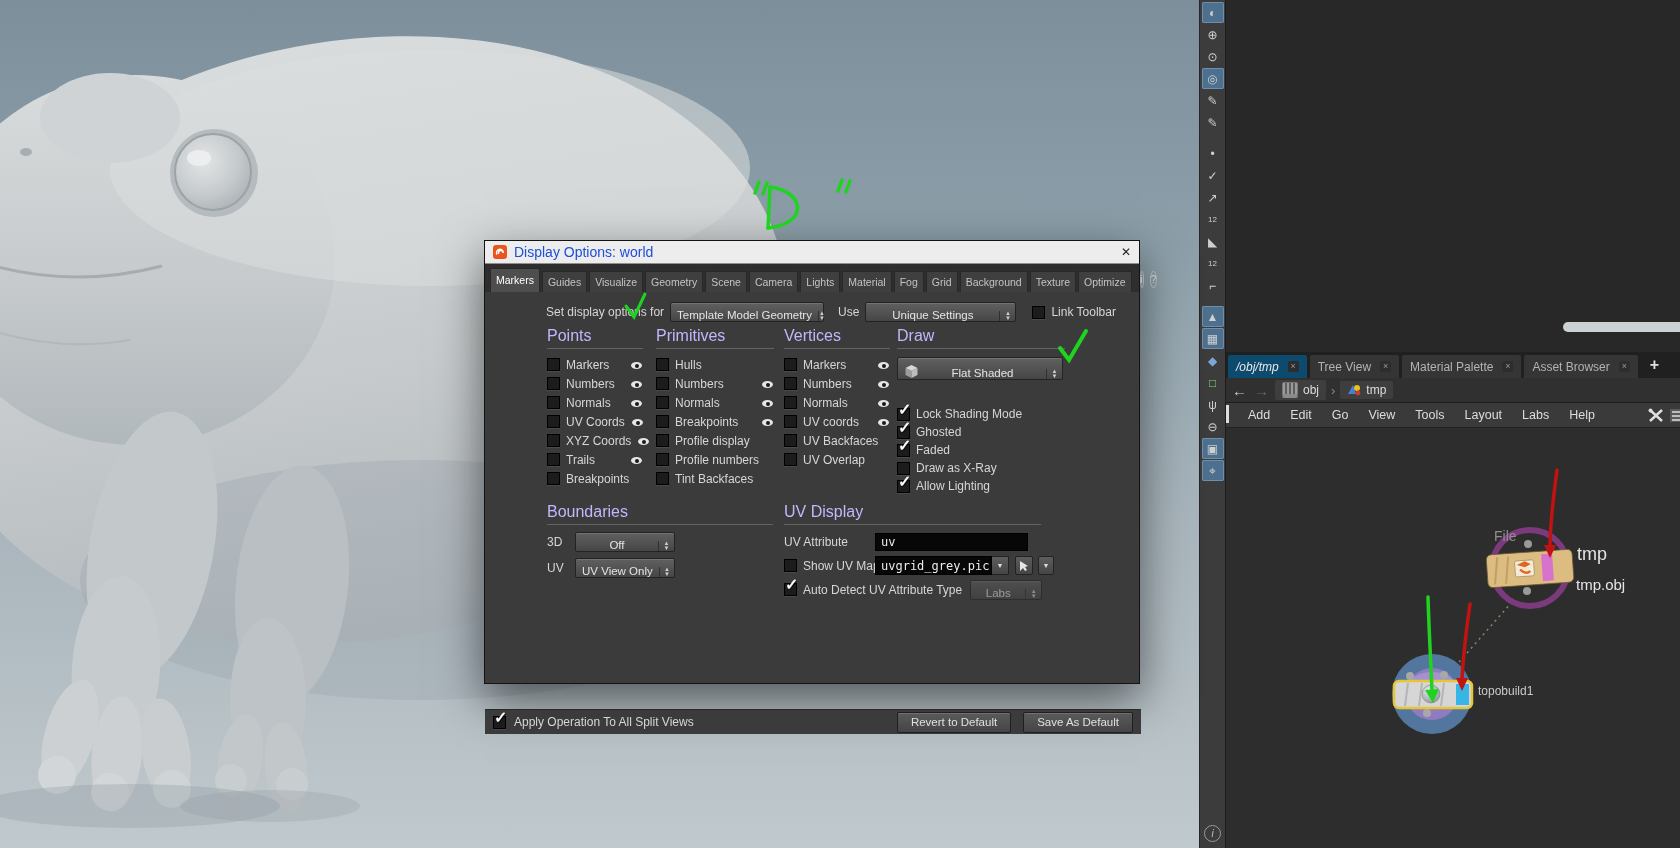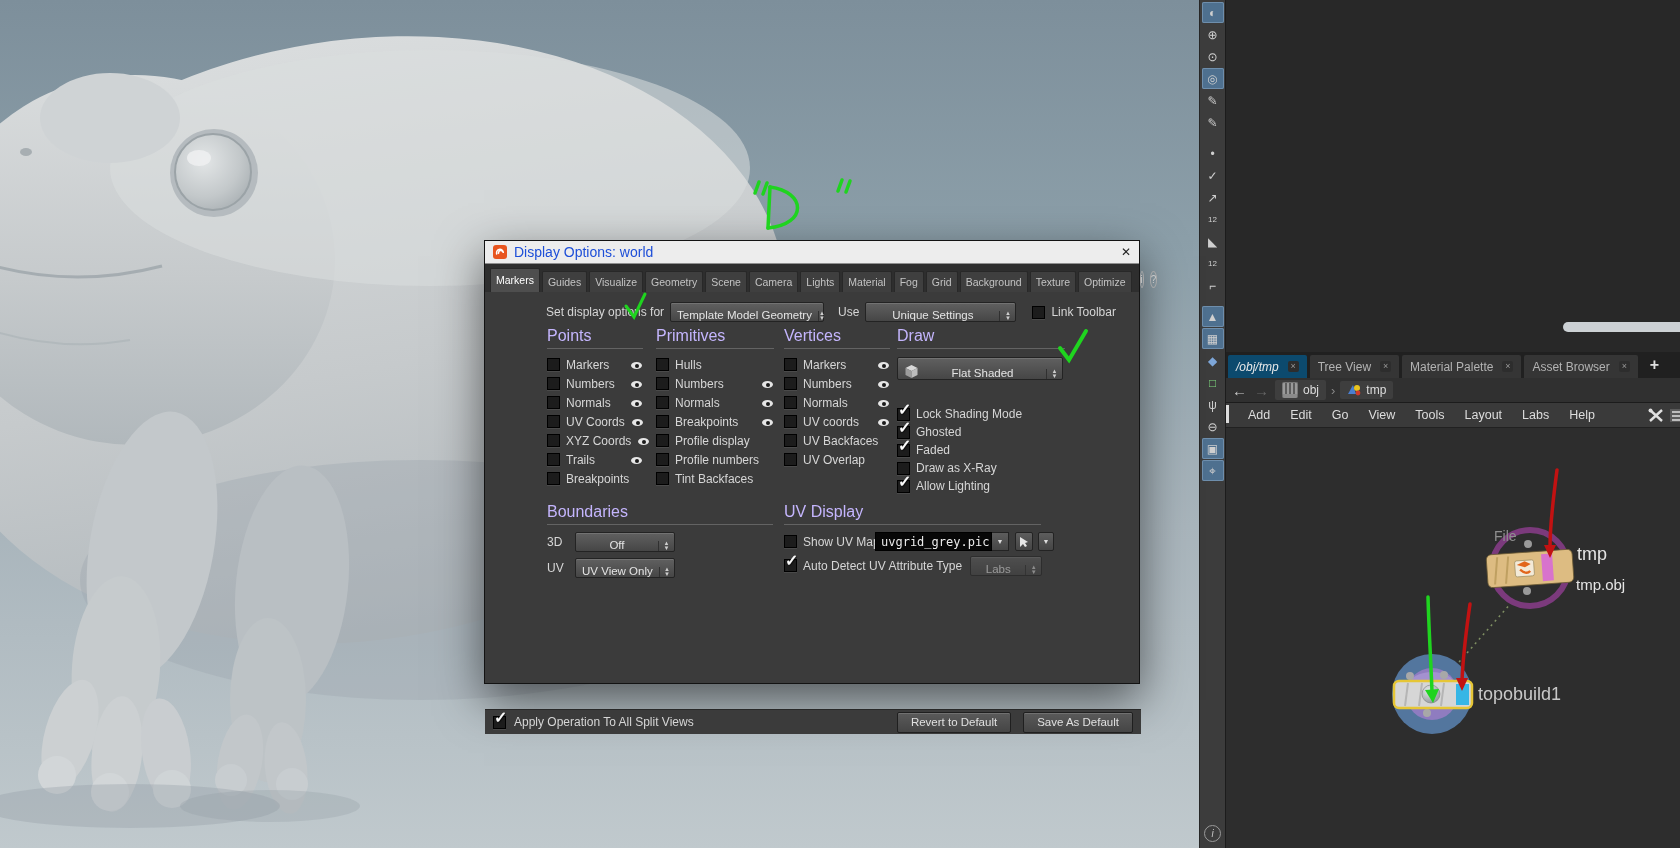--- a/index.html
+++ b/index.html
@@ -42,21 +42,21 @@
   .menu-row{position:absolute;left:0;top:403px;width:454px;height:25px;background:#3a3a3a;border-bottom:1px solid #212121;
             display:flex;align-items:center;padding-left:12px;box-sizing:border-box}
   .mi{padding:0 10px;color:#dddddd;font-size:12.5px}
   .menu-right{margin-left:auto;display:flex;align-items:center;gap:6px;padding-right:0}
   .vthumb{position:absolute;left:0;top:405px;width:3px;height:18px;background:#dcdcdc}
   .canvas{position:absolute;left:0;top:428px;width:454px;height:420px;background:#2d2d2d}
   .nodelabel{position:absolute;white-space:nowrap}
   .nl-type{font-size:14px;color:#8f8f8f}
   .nl-name{font-size:18px;color:#e4e4e4}
   .nl-file{font-size:15px;color:#e5e5e5}
-  .nl-topo{font-size:18px;color:#c9c9c9}
+  .nl-topo{font-size:12px;color:#c9c9c9}
   
   .dialog{position:absolute;left:484px;top:240px;width:656px;height:444px;background:#3b3b3b;
           border:1px solid #131313;box-sizing:border-box;box-shadow:0 16px 44px rgba(0,0,0,.55);z-index:40}
   .dlg-title{height:22px;background:#ededed;display:flex;align-items:center;padding:0 8px;gap:7px;border-bottom:1px solid #8f8f8f}
   .dlg-title .t{font-size:14px;color:#1d4ed8}
   .dlg-close{margin-left:auto;color:#222;font-size:12px;line-height:12px}
   .dlg-tabs{height:28px;background:#2e2e2e;display:flex;align-items:flex-end;padding:0 5px;gap:2px}
   .dtab{height:20px;line-height:20px;padding:0 5px;font-size:10.5px;color:#c3c3c3;background:#3f3f3f;
         border:1px solid #282828;border-bottom:none;border-radius:2px 2px 0 0;white-space:nowrap}
   .dtab.sel{background:#4e4e4e;color:#fff;height:23px;line-height:23px}
@@ -612,20 +612,26 @@
                 <i>▼</i>
               </span>
           </span>
         </div>
       </div>
 
       <div class="col-uvd">
         <div class="sec-h">UV Display</div>
         <div class="uv-row">
           <span class="uv-lab">
+              <span class="lbl">UV Attribute</span>
+            </span>
+          <input class="tin" style="width: 153px;" value="uv">
+        </div>
+        <div class="uv-row">
+          <span class="uv-lab">
             <span class="cb"></span>
             <span class="lbl">Show UV Map</span>
           </span>
           <span class="combo">
             <span class="cval">uvgrid_grey.pic</span>
             <span class="carr">▼</span>
           </span>
           <span class="sqbtn">
             <svg width="12" height="12" viewBox="0 0 12 12">
               <path d="M2,1 L2,11 L5,8 L7,11 L9,10 L7,7 L10,6 Z" fill="#e6e6e6"></path>

